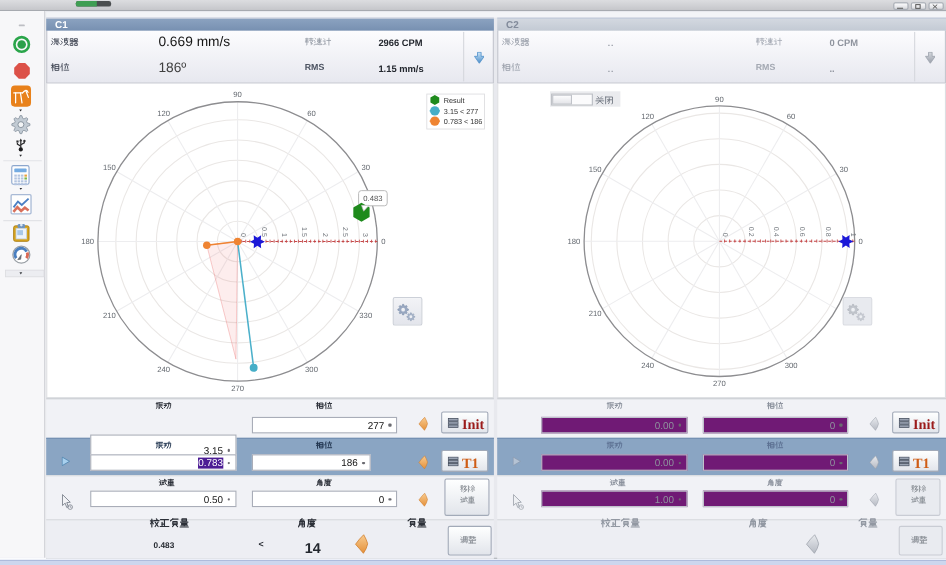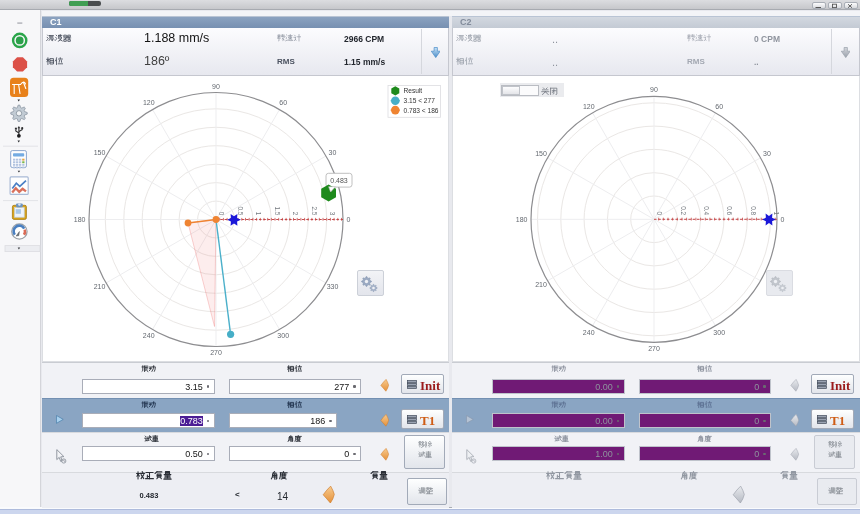--- a/index.html
+++ b/index.html
@@ -95,21 +95,21 @@
 <div class="abs" style="left:42px;top:27.5px;width:407px;height:48px;background:linear-gradient(#fcfcfe,#e7e8ef);border:1px solid #c5c7cf;border-top:none"></div>
 <svg style="position:absolute;left:46px;top:33.5px;" width="25.5" height="8.5" viewBox="0 0 48 16" fill="none" stroke="#3b4150" stroke-width="1.45" stroke-linecap="round" stroke-linejoin="round" opacity="1.0">
     <use href="#z-lv" x="0"></use>
     <use href="#z-bo" x="16"></use>
     <use href="#z-qi" x="32"></use>
   </svg>
 <svg style="position:absolute;left:46px;top:56.5px;" width="17.0" height="8.5" viewBox="0 0 32 16" fill="none" stroke="#3b4150" stroke-width="1.45" stroke-linecap="round" stroke-linejoin="round" opacity="1.0">
     <use href="#z-xiang" x="0"></use>
     <use href="#z-wei" x="16"></use>
   </svg>
-<div class="abs" style="left:144px;top:31px;font-size:12.5px;color:#141414">1.188 mm/s</div>
+<div class="abs" style="left:144px;top:31px;font-size:12.5px;color:#141414">0.669 mm/s</div>
 <div class="abs" style="left:144px;top:54px;font-size:12.5px;color:#404040">186º</div>
 <svg style="position:absolute;left:277px;top:34px;" width="24" height="8" viewBox="0 0 48 16" fill="none" stroke="#9298a3" stroke-width="1.4" stroke-linecap="round" stroke-linejoin="round" opacity="1.0">
     <use href="#z-zhuan" x="0"></use>
     <use href="#z-su" x="16"></use>
     <use href="#z-ji" x="32"></use>
   </svg>
 <div class="abs" style="left:277px;top:57px;font-size:8px;font-weight:bold;color:#4b5260">RMS</div>
 <div class="abs" style="left:344px;top:33.5px;font-size:8.5px;font-weight:bold;color:#23272e">2966 CPM</div>
 <div class="abs" style="left:344px;top:56.5px;font-size:8.5px;font-weight:bold;color:#23272e">1.15 mm/s</div>
 <div class="abs" style="left:421px;top:29px;width:1px;height:45px;background:#d5d7dd"></div>
@@ -284,21 +284,21 @@
 <div class="abs" style="left:42px;top:432px;width:407px;height:39.5px;background:#f1f2f6;border-top:1px solid #d8dade"></div>
 <div class="abs" style="left:42px;top:471.5px;width:407px;height:36px;background:#edeef3;border-top:1px solid #d8dade"></div>
 <svg style="position:absolute;left:140.5px;top:365px;" width="15.0" height="7.5" viewBox="0 0 32 16" fill="none" stroke="#2c3038" stroke-width="1.9" stroke-linecap="round" stroke-linejoin="round" opacity="1.0">
     <use href="#z-zhen" x="0"></use>
     <use href="#z-dong" x="16"></use>
   </svg>
 <svg style="position:absolute;left:287px;top:365px;" width="15.0" height="7.5" viewBox="0 0 32 16" fill="none" stroke="#2c3038" stroke-width="1.9" stroke-linecap="round" stroke-linejoin="round" opacity="1.0">
     <use href="#z-xiang" x="0"></use>
     <use href="#z-wei" x="16"></use>
   </svg>
-<div class="inp " style="left:82px;top:379px;width:132.5px;height:15px">3.15<span class="dot"></span></div>
+<div class="inp " style="left:82px;top:395px;width:132.5px;height:29px">3.15<span class="dot"></span></div>
 <div class="inp " style="left:229px;top:379px;width:132px;height:15px">277<span class="dot"></span></div>
 <svg class="abs" style="left:380.3px;top:378px" width="9.5" height="14.5" viewBox="0 0 10 14">
     <defs>
       <linearGradient id="oa380_3_378" x1="0" y1="0" x2="0" y2="1">
         <stop offset="0" stop-color="#f8cb8f"></stop>
         <stop offset="1" stop-color="#e5913a"></stop>
       </linearGradient>
     </defs>
     <path d="M6.4 0.8 Q8.3 4 9.1 6.9 Q8.4 10.3 6.2 13.3 Q3.6 10.2 0.9 7.2 Q3.4 3.6 6.4 0.8 Z" fill="url(#oa380_3_378)" stroke="#cf7a26" stroke-width="0.5"></path>
   </svg>
@@ -383,21 +383,21 @@
 <svg style="position:absolute;left:270px;top:471.3px;" width="18" height="9" viewBox="0 0 32 16" fill="none" stroke="#2c3038" stroke-width="1.9" stroke-linecap="round" stroke-linejoin="round" opacity="1.0">
     <use href="#z-jiao" x="0"></use>
     <use href="#z-du" x="16"></use>
   </svg>
 <svg style="position:absolute;left:370px;top:471.3px;" width="18" height="9" viewBox="0 0 32 16" fill="none" stroke="#2c3038" stroke-width="1.9" stroke-linecap="round" stroke-linejoin="round" opacity="1.0">
     <use href="#z-zhi" x="0"></use>
     <use href="#z-liang" x="16"></use>
   </svg>
 <div class="abs" style="left:134px;top:490.5px;width:30px;text-align:center;font-size:7.5px;font-weight:bold;color:#23272e">0.483</div>
 <div class="abs" style="left:235px;top:490px;font-size:8px;font-weight:bold;color:#23272e">&lt;</div>
-<div class="abs" style="left:277px;top:490.5px;font-size:10px;font-weight:normal;color:#23272e">14</div>
+<div class="abs" style="left:277px;top:490.5px;font-size:13px;font-weight:bold;color:#23272e">14</div>
 <svg class="abs" style="left:321.5px;top:484.6px" width="13.5" height="19" viewBox="0 0 10 14">
     <defs>
       <linearGradient id="oa321_5_484_6" x1="0" y1="0" x2="0" y2="1">
         <stop offset="0" stop-color="#f8cb8f"></stop>
         <stop offset="1" stop-color="#e5913a"></stop>
       </linearGradient>
     </defs>
     <path d="M6.4 0.8 Q8.3 4 9.1 6.9 Q8.4 10.3 6.2 13.3 Q3.6 10.2 0.9 7.2 Q3.4 3.6 6.4 0.8 Z" fill="url(#oa321_5_484_6)" stroke="#cf7a26" stroke-width="0.5"></path>
   </svg>
 <div class="btn" style="left:407px;top:477.5px;width:40px;height:27px"></div>

